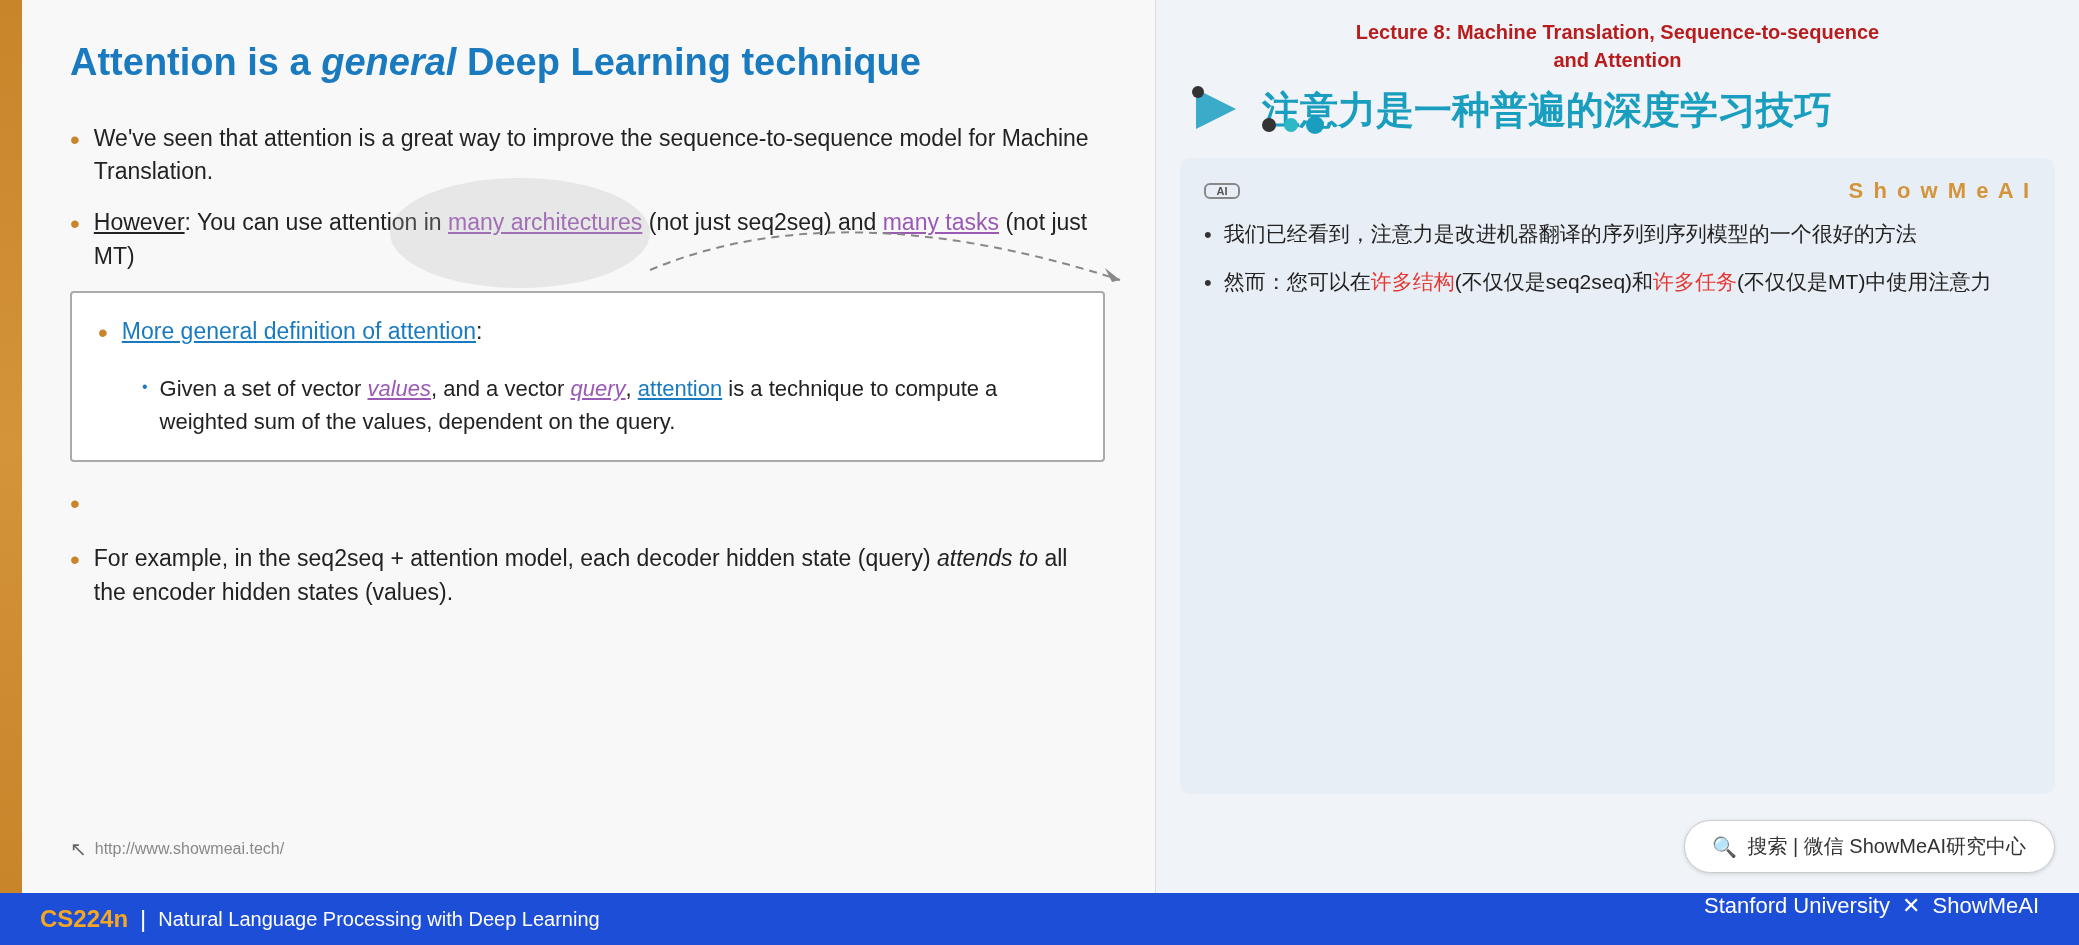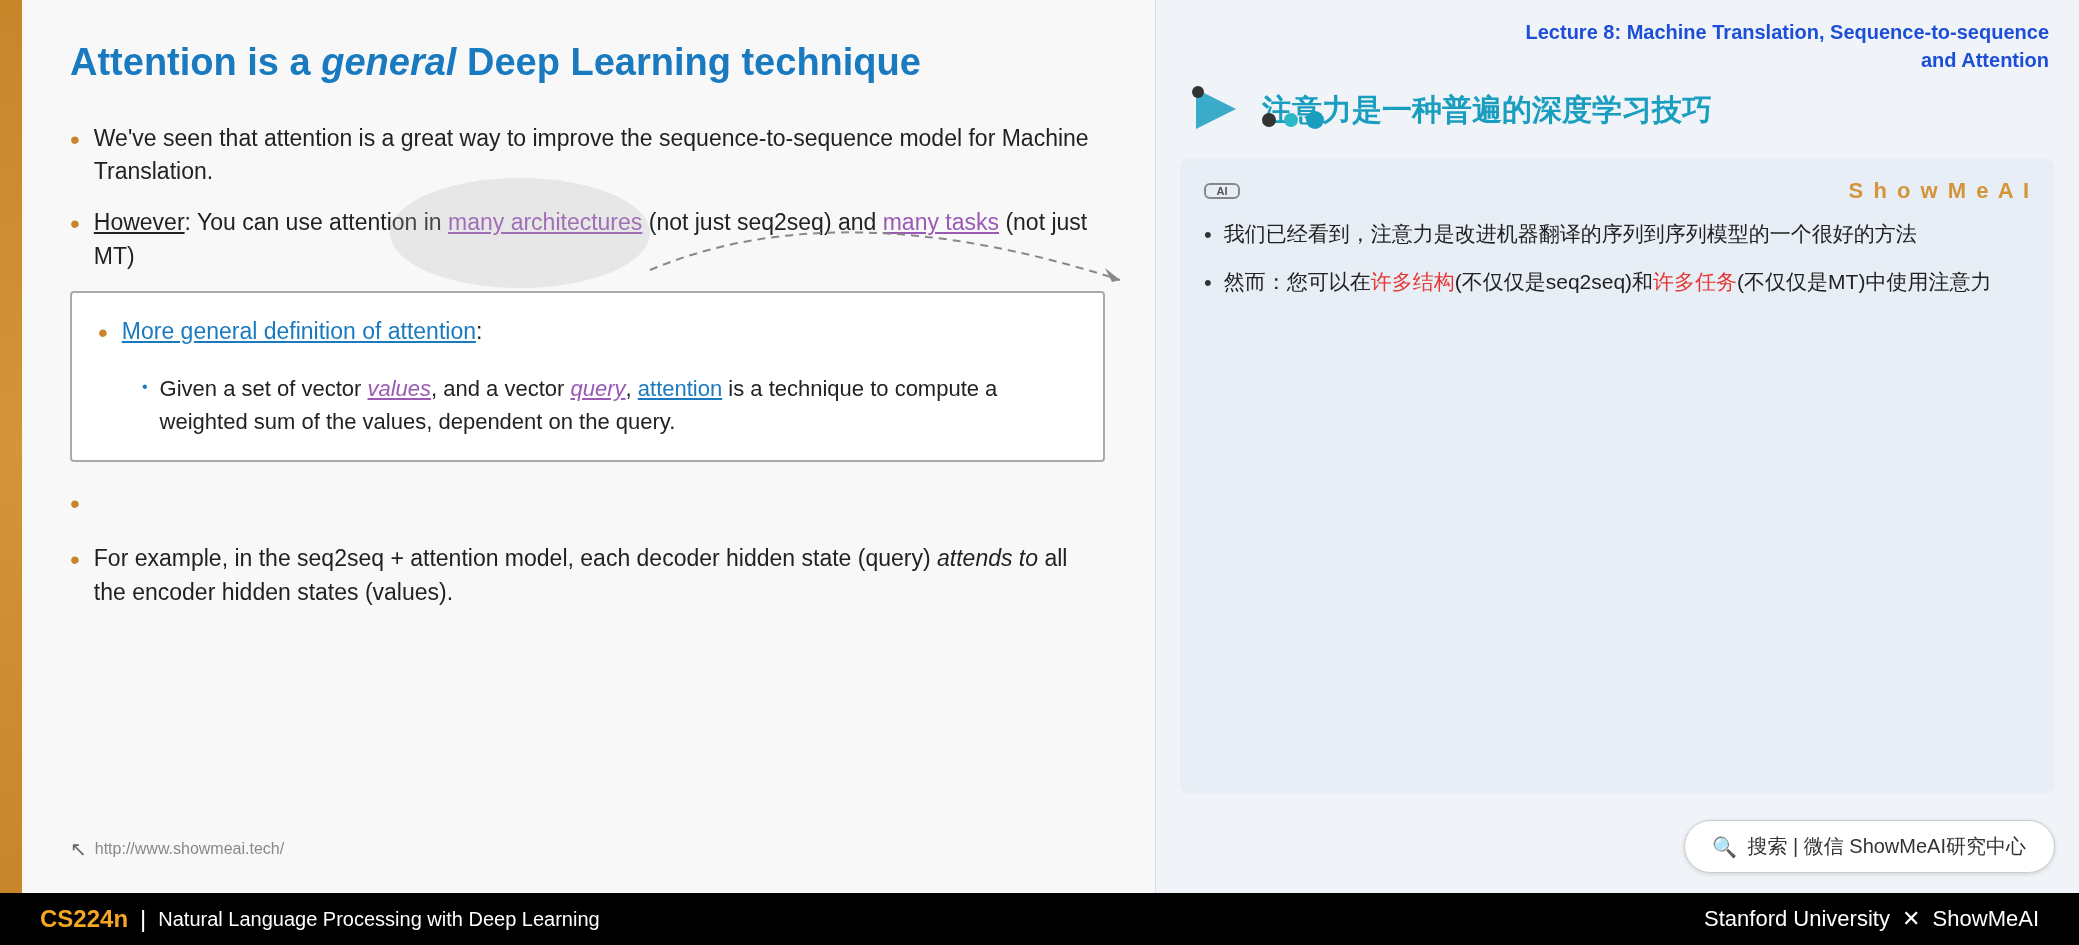--- a/index.html
+++ b/index.html
@@ -12,23 +12,22 @@
       position: relative;
     }
 
     
     .bottom-bar {
       position: absolute;
       bottom: 0;
       left: 0;
       right: 0;
       height: 52px;
-      background: #000000;
-      display: flex;
-      align-items: center;
+      background: #1d4ed8;
+      display: flex;
       padding: 0 40px;
       justify-content: space-between;
     }
     .bottom-bar-left {
       display: flex;
       align-items: center;
       gap: 0;
       color: white;
       font-size: 22px;
     }
@@ -172,40 +171,40 @@
     }
 
     
     .right-header {
       padding: 18px 30px 14px 30px;
       background: #f0f4f8;
     }
     .lecture-title {
       font-size: 20px;
       font-weight: bold;
-      color: #1d4ed8;
-      text-align: right;
+      color: #b91c1c;
+      text-align: center;
       line-height: 1.4;
       margin-bottom: 10px;
     }
 
     
     .chinese-title-row {
       display: flex;
       align-items: center;
       gap: 16px;
       margin-top: 6px;
     }
     .shape-icon {
       width: 60px;
       height: 50px;
       flex-shrink: 0;
     }
     .chinese-title {
-      font-size: 30px;
+      font-size: 38px;
       font-weight: bold;
       color: #1a9ebf;
       flex: 1;
     }
     .dots-row {
       display: flex;
       gap: 8px;
       align-items: center;
       margin-top: -20px;
     }

